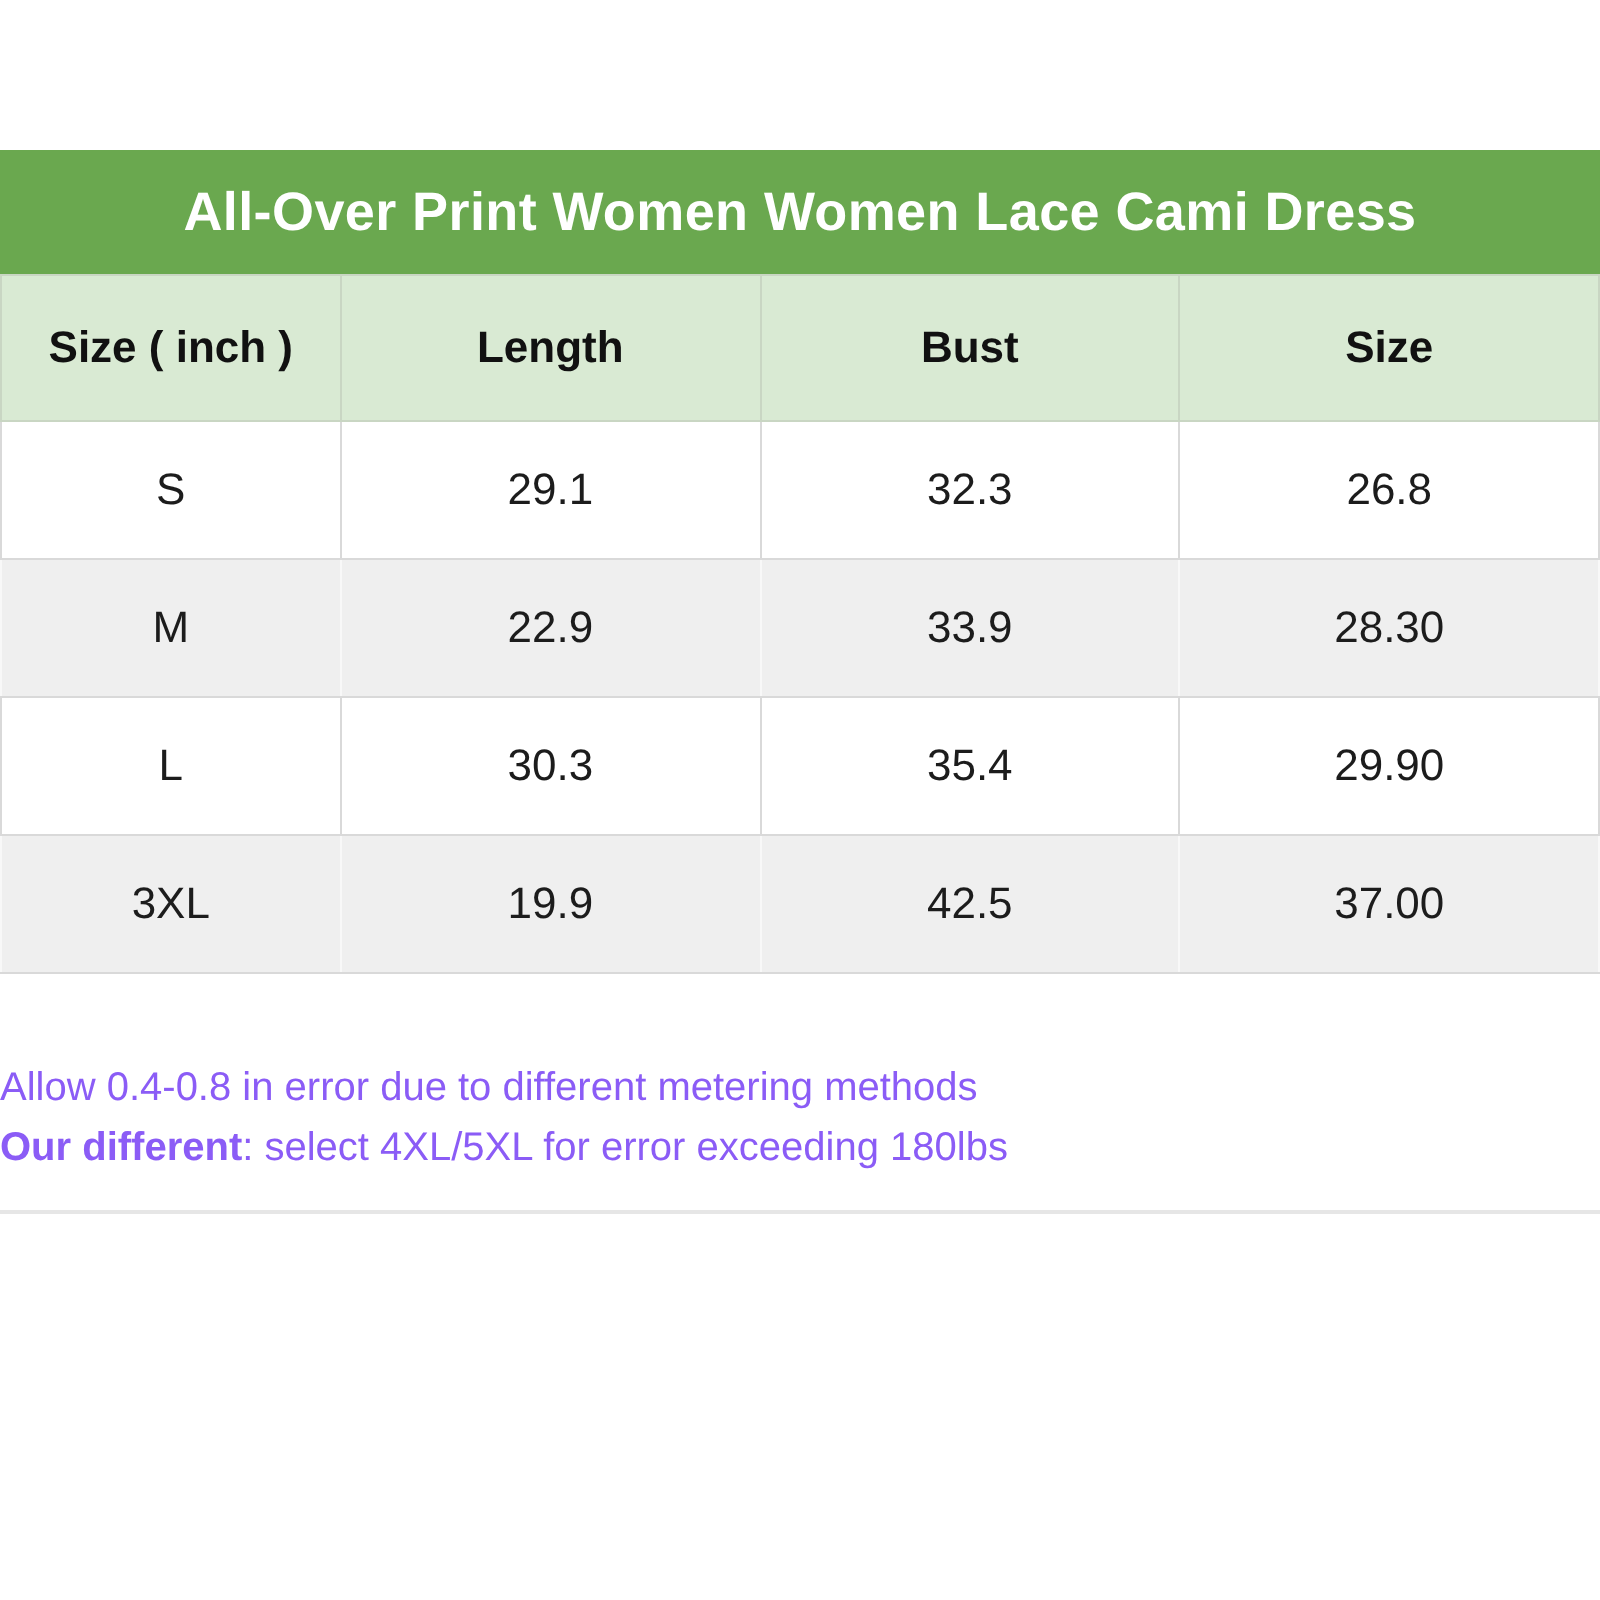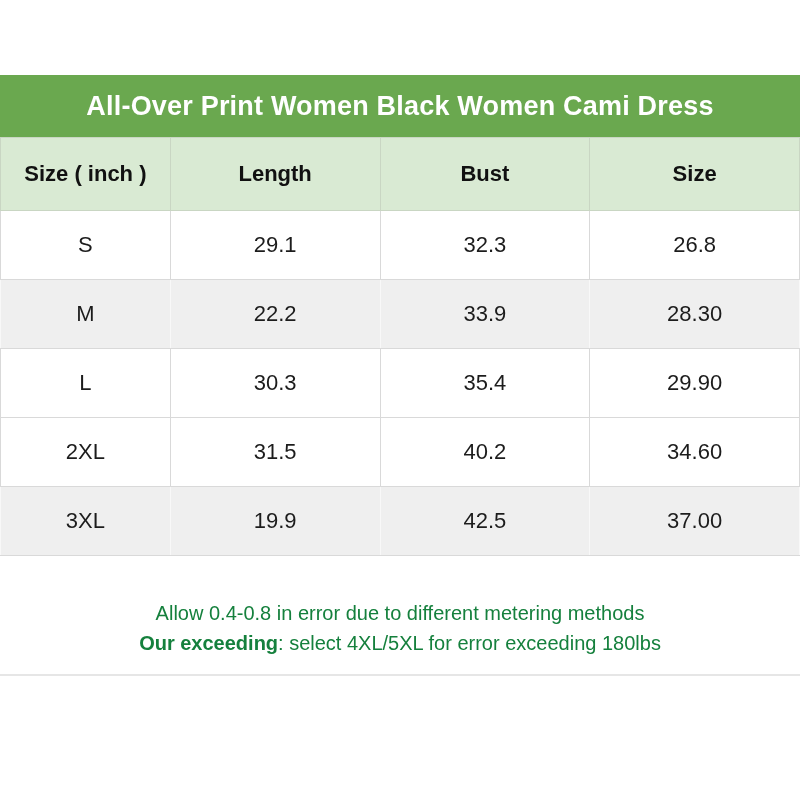--- a/index.html
+++ b/index.html
@@ -57,40 +57,40 @@
     vertical-align: middle;
     color: #1c1c1c;
   }
   table.size-chart tr.alt td {
     background: #efefef;
     border-left-color: #f8f8f8;
     border-right-color: #f8f8f8;
   }
   .footer-note {
     margin-top: 42px;
-    text-align: center;
+    text-align: left;
     font-size: 20px;
     line-height: 30px;
-    color: #15803d;
+    color: #8b5cf6;
   }
   .footer-note .bold { font-weight: bold; }
   .bottom-rule {
     margin-top: 16px;
     height: 2px;
     background: #e6e6e6;
   }
 </style>
 </head>
 <body>
 
 <div class="page">
   <div class="spacer-top"></div>
 
   <div class="title-bar">
-    <span class="title-text">All-Over Print Women Black Women Cami Dress</span>
+    <span class="title-text">All-Over Print Women Women Lace Cami Dress</span>
   </div>
 
   <table class="size-chart">
     <colgroup>
       <col class="c-size">
         <col class="c-meas">
         <col class="c-meas">
         <col class="c-meas">
     </colgroup>
     <thead>
@@ -103,44 +103,38 @@
     </thead>
     <tbody>
       <tr>
         <td>S</td>
         <td>29.1</td>
         <td>32.3</td>
         <td>26.8</td>
       </tr>
       <tr class="alt">
         <td>M</td>
-        <td>22.2</td>
+        <td>22.9</td>
         <td>33.9</td>
         <td>28.30</td>
       </tr>
       <tr>
         <td>L</td>
         <td>30.3</td>
         <td>35.4</td>
         <td>29.90</td>
-      </tr>
-      <tr>
-        <td>2XL</td>
-        <td>31.5</td>
-        <td>40.2</td>
-        <td>34.60</td>
       </tr>
       <tr class="alt">
         <td>3XL</td>
         <td>19.9</td>
         <td>42.5</td>
         <td>37.00</td>
       </tr>
     </tbody>
   </table>
 
   <div class="footer-note">
     <div>Allow 0.4-0.8 in error due to different metering methods</div>
-    <div><span class="bold">Our exceeding</span><span>: select 4XL/5XL for error exceeding 180lbs</span></div>
+    <div><span class="bold">Our different</span><span>: select 4XL/5XL for error exceeding 180lbs</span></div>
   </div>
 
   <div class="bottom-rule"></div>
 </div>
 
 </body></html>

